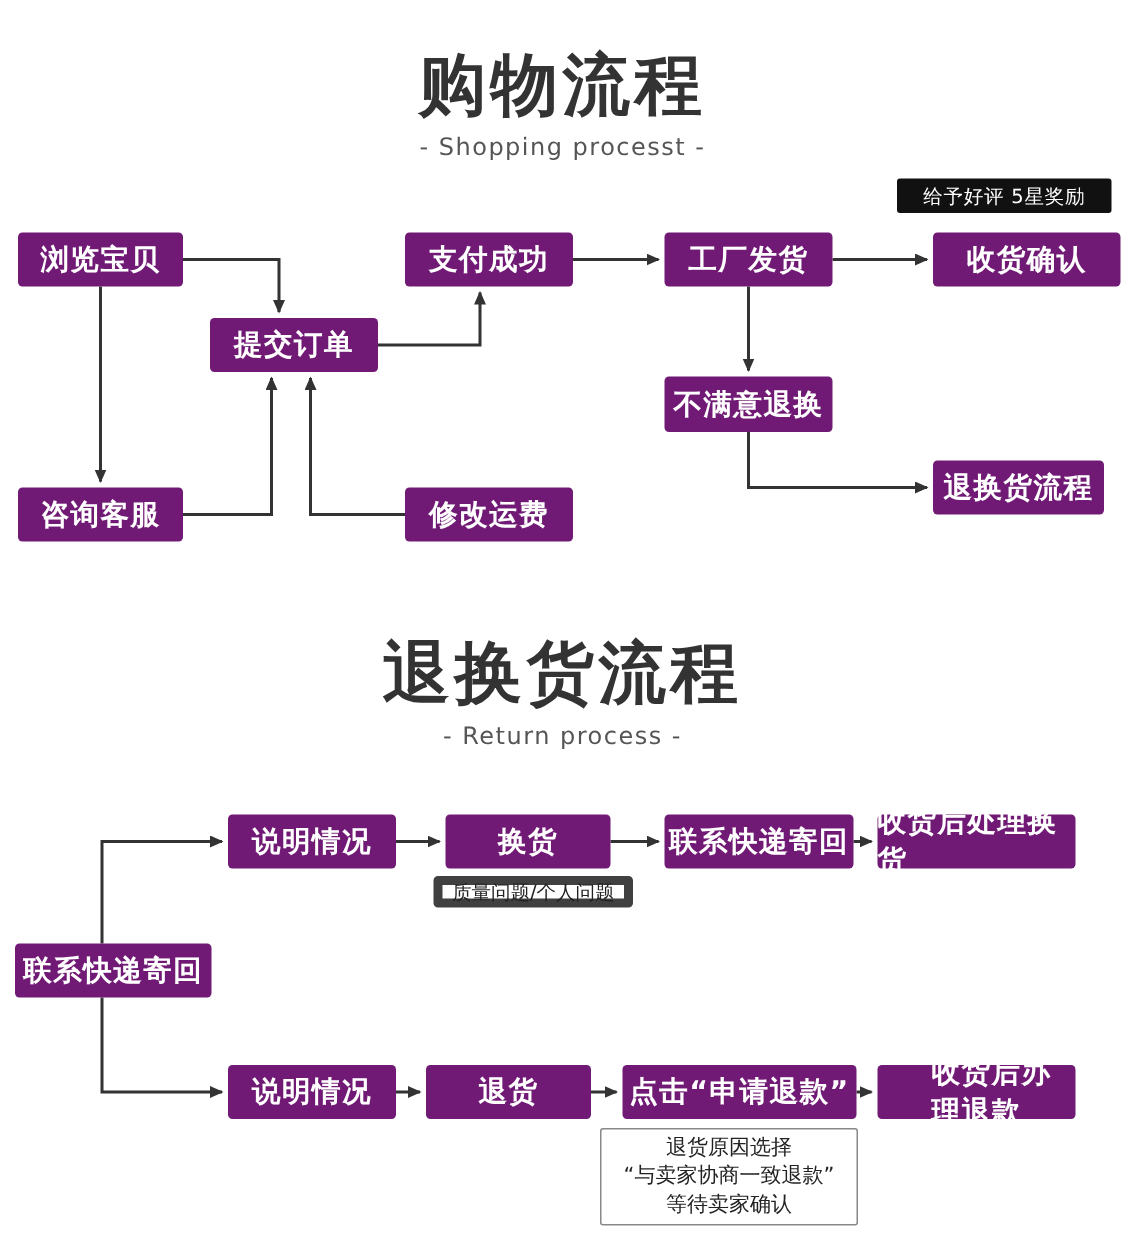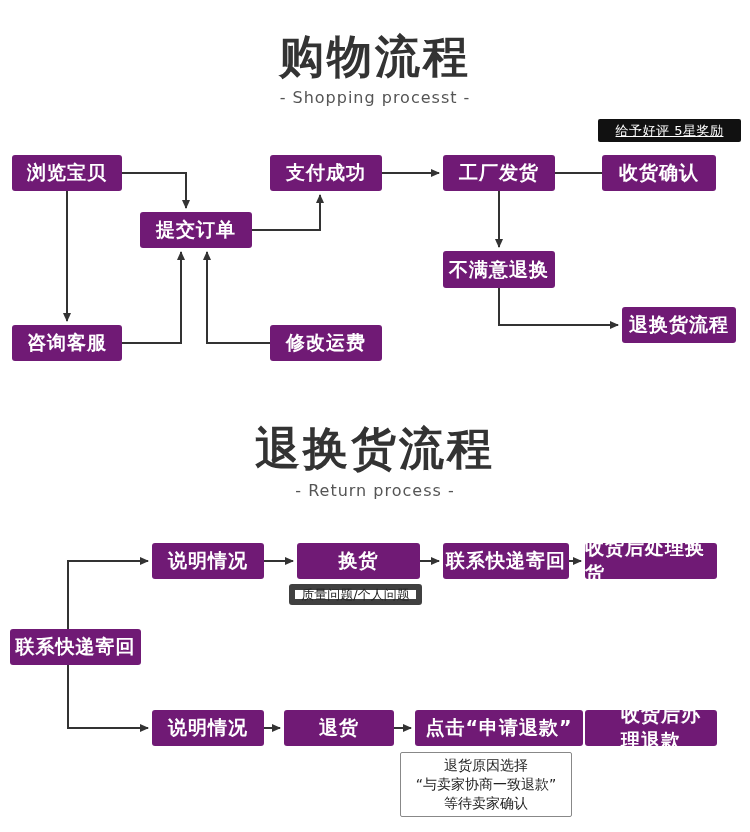--- a/index.html
+++ b/index.html
@@ -18,37 +18,37 @@
   .node { position:absolute; height:36px; background:#701a75; color:#ffffff; display:flex; align-items:center; justify-content:center; font-size:19px; font-weight:bold; letter-spacing:1px; border-radius:3px; }
   .badge { position:absolute; background:#111111; color:#ffffff; display:flex; align-items:center; justify-content:center; font-size:13px; border-radius:2px; letter-spacing:0.5px; }
   .note { position:absolute; background:#ffffff; border:6px solid #404040; color:#222222; display:flex; align-items:center; justify-content:center; font-size:13px; border-radius:3px; }
   .note-multi { position:absolute; background:#ffffff; border:1px solid #888888; color:#222222; text-align:center; font-size:14px; line-height:19px; padding:3px 4px; border-radius:2px; }
 
   
   .n-browse  { left:12px;  top:155px; width:110px; }
   .n-submit  { left:140px; top:212px; width:112px; }
   .n-pay     { left:270px; top:155px; width:112px; }
   .n-ship    { left:443px; top:155px; width:112px; }
-  .n-confirm { left:602px; top:155px; width:114px; }
-  .b-reward  { left:598px; top:119px; width:143px; height:23px;text-decoration:underline; }
+  .n-confirm { left:622px; top:155px; width:125px; }
+  .b-reward  { left:598px; top:119px; width:143px; height:23px; }
   .n-unsat   { left:443px; top:251px; width:112px; height:37px; }
   .n-consult { left:12px;  top:325px; width:110px; }
   .n-modify  { left:270px; top:325px; width:112px; }
   .n-retflow { left:622px; top:307px; width:114px; }
 
   
   .n-contact  { left:10px;  top:629px; width:131px; }
   .n-explain1 { left:152px; top:543px; width:112px; }
-  .n-exchange { left:297px; top:543px; width:123px; }
+  .n-exchange { left:297px; top:543px; width:110px; }
   .n-courier  { left:443px; top:543px; width:126px; }
   .n-hex      { left:585px; top:543px; width:132px; }
   .note-ex    { left:289px; top:584px; width:133px; height:21px; }
   .n-explain2 { left:152px; top:710px; width:112px; }
   .n-return   { left:284px; top:710px; width:110px; }
-  .n-refund   { left:415px; top:710px; width:168px; }
+  .n-refund   { left:415px; top:710px; width:156px; }
   .n-href     { left:585px; top:710px; width:132px;padding-left:36px; }
   .note-refund{ left:400px; top:752px; width:172px; }
 </style>
 </head>
 <body>
 
 <div class="canvas">
 
   <svg class="arrows" viewBox="0 0 750 832" aria-hidden="true">
     <defs>

